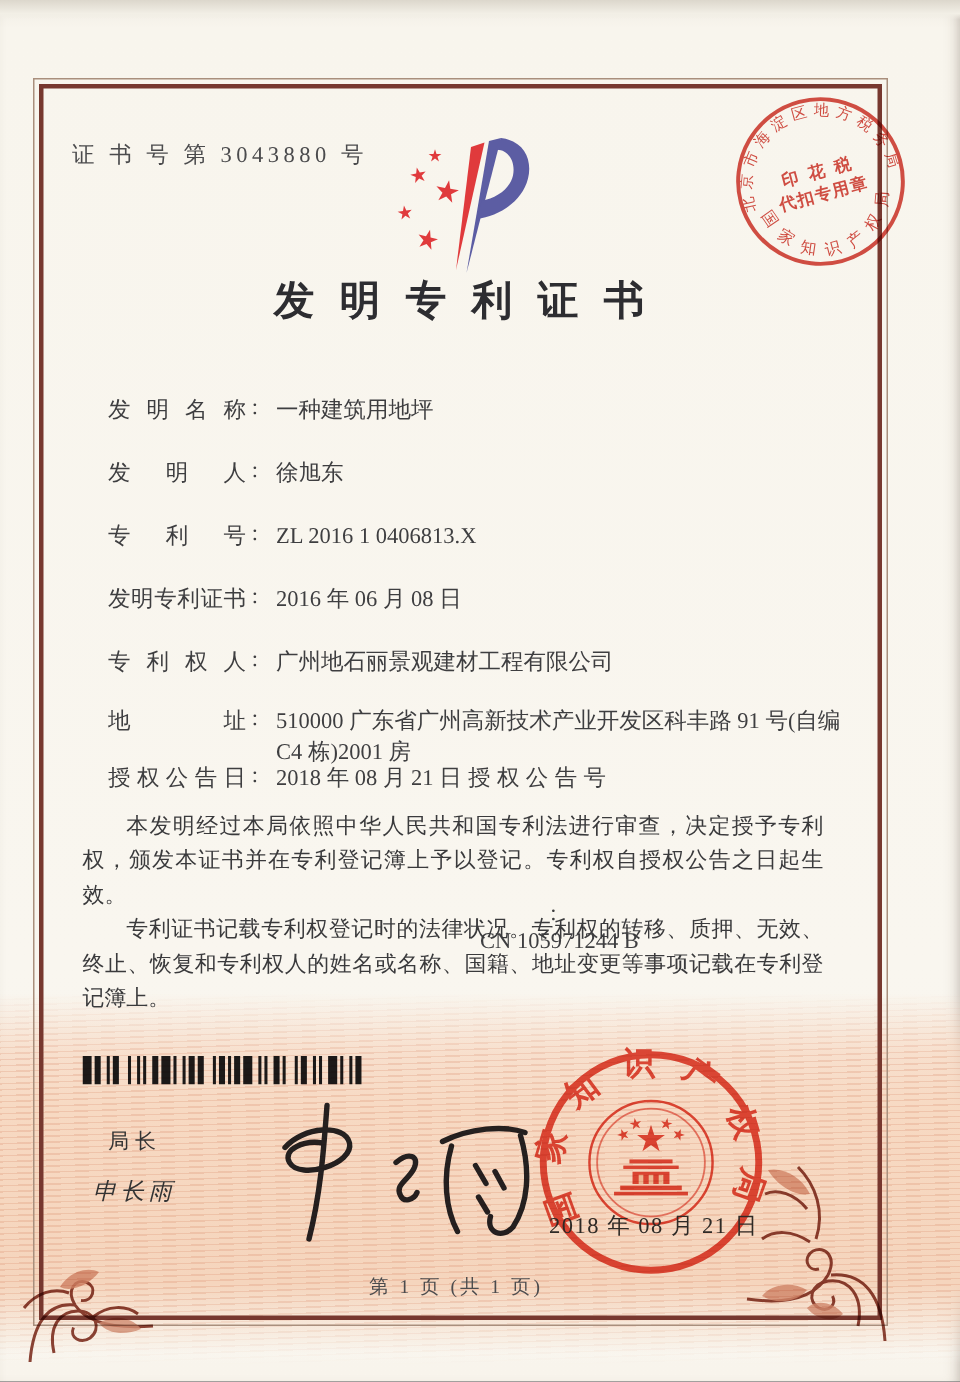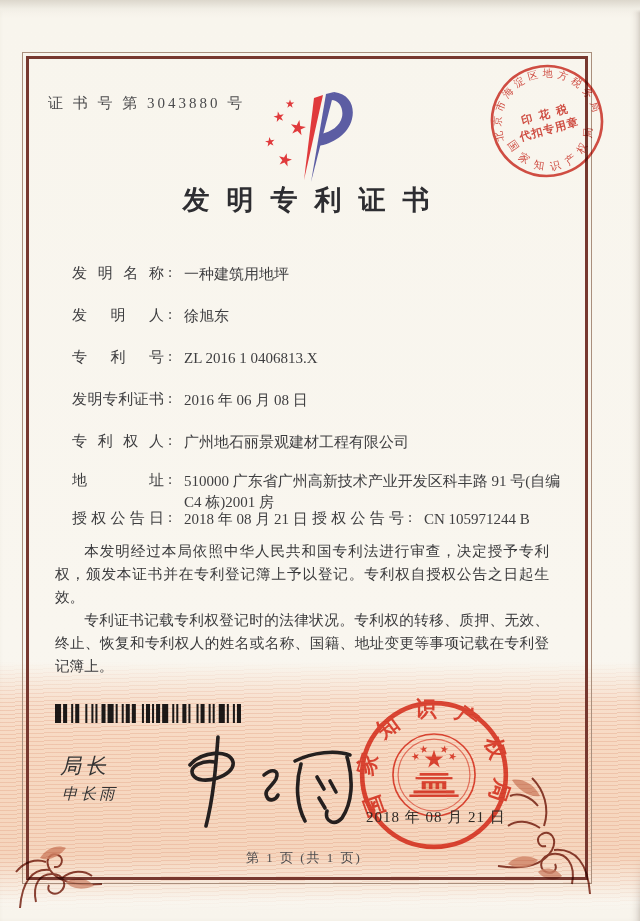--- a/index.html
+++ b/index.html
@@ -27,28 +27,28 @@
   .cert-no{position:absolute;left:48px;top:94px;font-size:15px;letter-spacing:3px;color:#4b4b4d;}
   .logo{position:absolute;left:254px;top:90px;width:100px;height:96px;}
   .title{position:absolute;left:22px;top:182px;width:568px;text-align:center;
     font-size:27px;font-weight:600;letter-spacing:17px;text-indent:17px;color:#2d2d31;}
   
   .frow{position:absolute;left:72px;width:505px;display:flex;align-items:flex-start;
     font-size:15px;color:#3e3e40;}
   .f-label{display:inline-block;width:92px;text-align:justify;text-align-last:justify;flex:0 0 92px;}
   .f-colon{flex:0 0 12px;text-align:center;}
   .f-value{margin-left:8px;max-width:395px;line-height:21px;}
-  .pair2{position:absolute;left:240px;top:0;display:flex;}
+  .pair2{position:absolute;left:240px;top:0;display:flex;flex-direction:column;}
   
   .body-text{position:absolute;left:55px;top:540px;width:494px;font-size:14.6px;
     line-height:23px;color:#3a3a3c;text-align:justify;}
   .body-text p{margin:0;text-indent:2em;}
   
   .barcode{position:absolute;left:55px;top:704px;width:188px;height:19px;mix-blend-mode:multiply;}
-  .director-title{position:absolute;left:60px;top:752px;font-size:21px;letter-spacing:4px;color:#333;font-style:italic;}
+  .director-title{position:absolute;left:72px;top:752px;font-size:14px;letter-spacing:4px;color:#333;}
   .director-name{position:absolute;left:62px;top:784px;font-size:15.5px;letter-spacing:3px;color:#333;font-style:italic;}
   .signature{position:absolute;left:168px;top:733px;width:190px;height:98px;mix-blend-mode:multiply;}
   .issue-seal{position:absolute;left:356px;top:697px;width:156px;height:156px;
     mix-blend-mode:multiply;opacity:.92;}
   .seal-date{position:absolute;left:366px;top:808px;font-size:15px;letter-spacing:1px;color:#2e2a26;}
   .footer{position:absolute;left:22px;top:849px;width:564px;text-align:center;
     font-size:13px;letter-spacing:2px;color:#4c4c4e;}
   
   .tax-stamp{position:absolute;left:486px;top:60px;width:122px;height:122px;
     mix-blend-mode:multiply;opacity:.88;}

